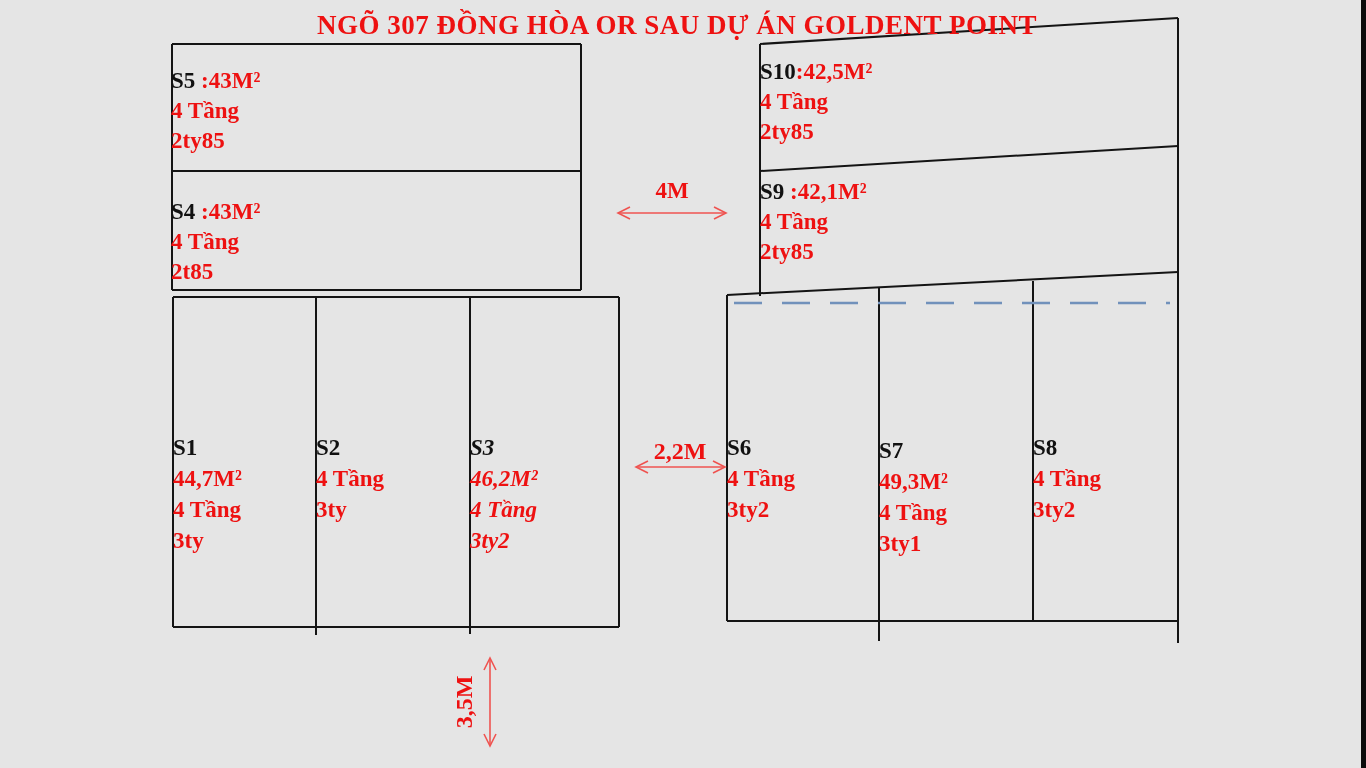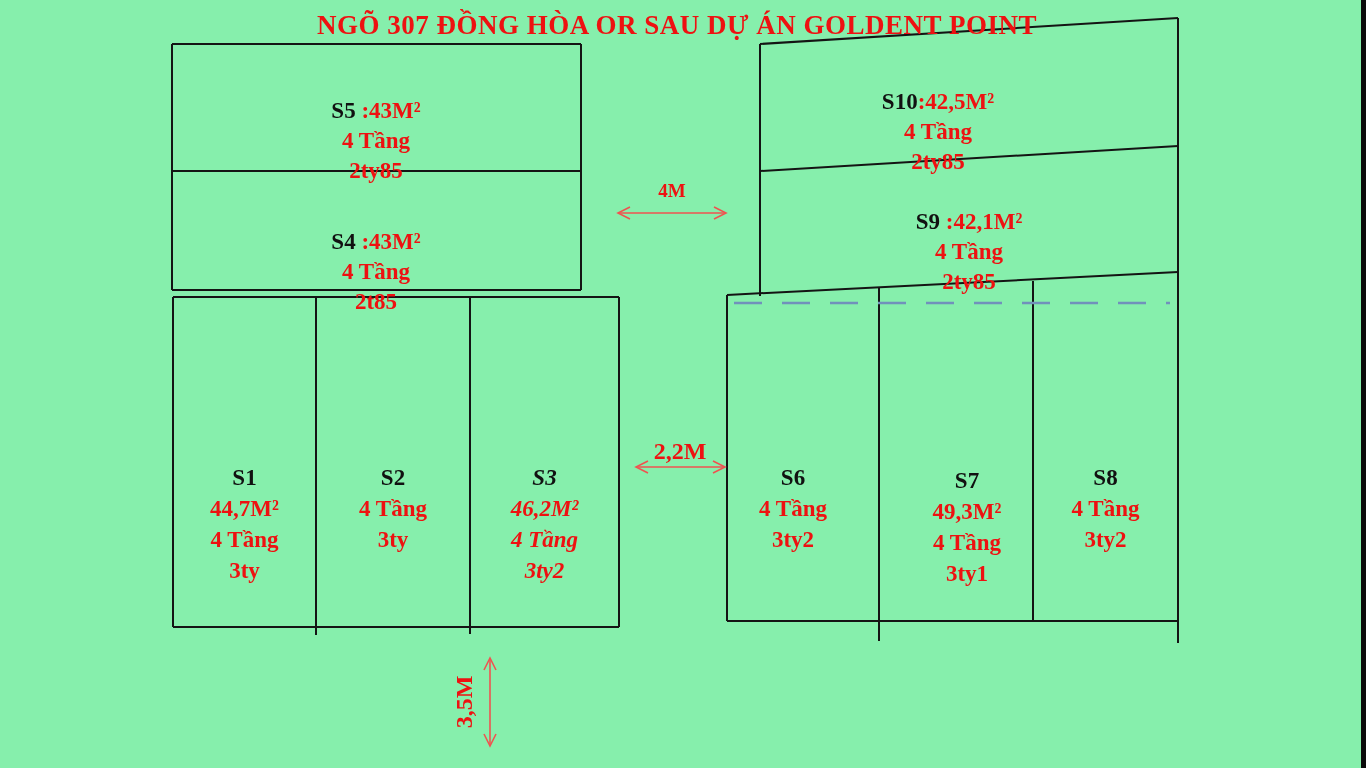--- a/index.html
+++ b/index.html
@@ -1,26 +1,26 @@
 <!DOCTYPE html>
 <html><head>
 <meta charset="utf-8">
 <style>
   html,body{margin:0;padding:0;background:#ffffff;}
   .canvas{
-    position:relative;width:1366px;height:768px;background:#86efac;overflow:hidden;
+    position:relative;width:1366px;height:768px;background:#e5e5e5;overflow:hidden;
     font-family:"Liberation Serif","DejaVu Serif",serif;font-weight:bold;
   }
   .lines{position:absolute;left:0;top:0;}
   .title{
     position:absolute;left:0;top:10px;width:1354px;text-align:center;
     font-size:27px;color:#ee1111;letter-spacing:0.5px;
   }
   .plot-label{
-    position:absolute;text-align:center;color:#ee1111;font-size:23px;line-height:30px;margin-top:30px;
+    position:absolute;color:#ee1111;font-size:23px;line-height:30px;
   }
   .plot-label.lh31{line-height:31px;}
   .pid{color:#111111;}
   .dim{
     position:absolute;color:#ee1111;font-size:24px;text-align:center;line-height:26px;
   }
   .dim.rot{
     width:60px;height:30px;transform:rotate(-90deg);transform-origin:center;
   }
   .right-bar{
@@ -147,18 +147,18 @@
     <div>4 Tầng</div>
     <div>3ty1</div>
   </div>
 
   <div class="plot-label lh31" style="left:1033px;top:432px;width:145px;">
     <div class="pid">S8</div>
     <div>4 Tầng</div>
     <div>3ty2</div>
   </div>
 
-  <div class="dim" style="left:617px;top:178px;width:110px;font-size:19px;">4M</div>
+  <div class="dim" style="left:617px;top:178px;width:110px;font-size:23px;">4M</div>
   <div class="dim" style="left:630px;top:438px;width:100px;">2,2M</div>
   <div class="dim rot" style="left:436px;top:687px;">3,5M</div>
 
   <div class="right-bar"></div>
 </div>
 
 </body></html>

